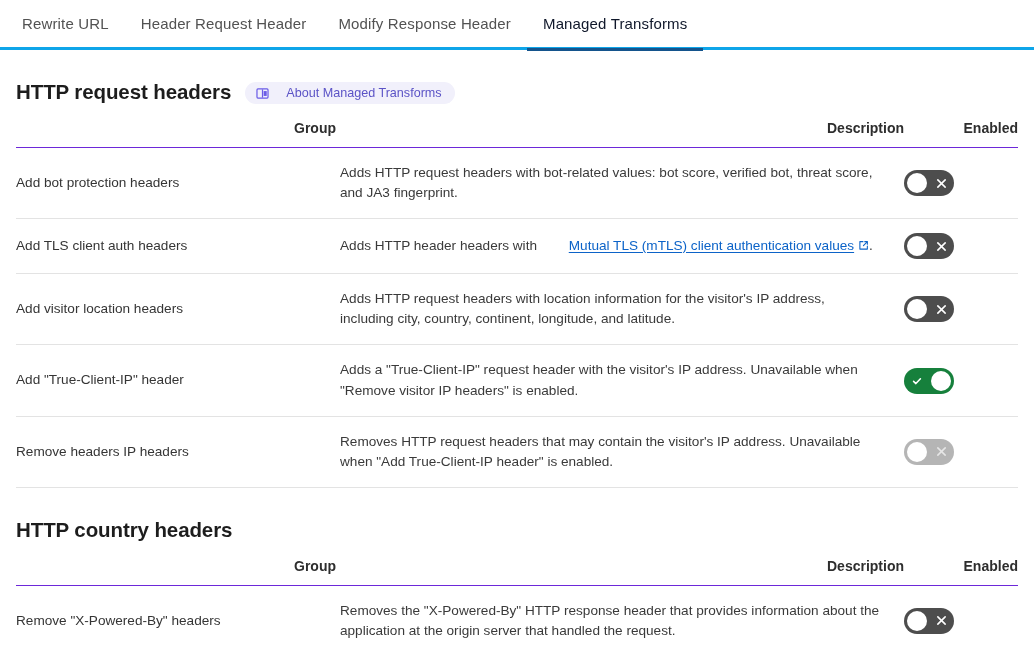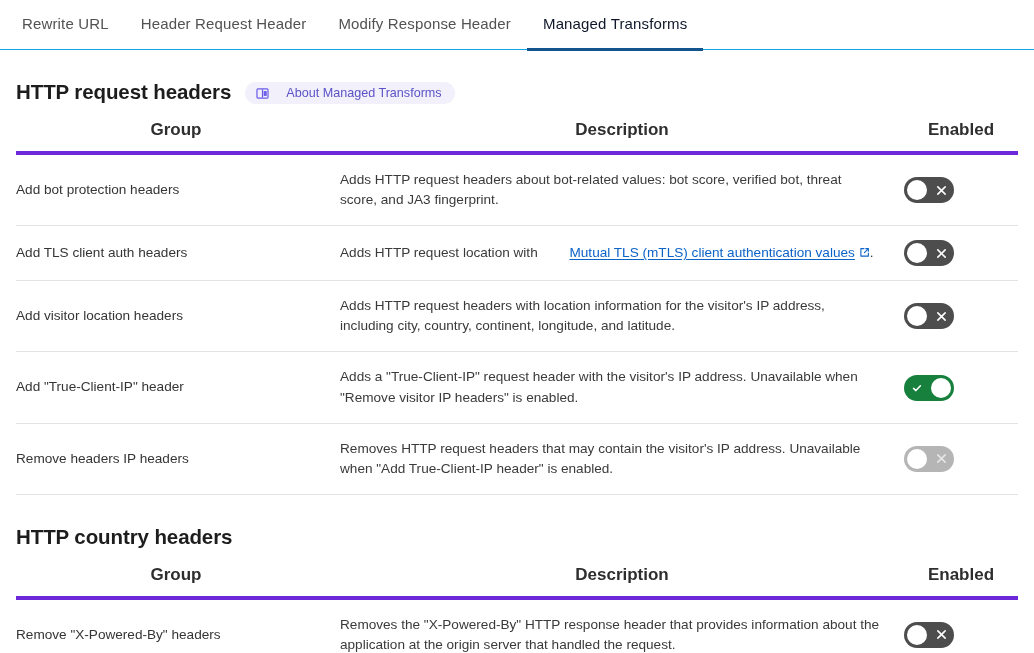--- a/index.html
+++ b/index.html
@@ -17,21 +17,21 @@
     -webkit-font-smoothing: antialiased;
   }
 
   
   .tabbar {
     position: relative;
     display: flex;
     align-items: flex-start;
     height: 50px;
     padding: 0;
-    border-bottom: 1px solid #0ea5e9;
+    border-bottom: 3px solid #0ea5e9;
   }
   .tab {
     position: relative;
     height: 50px;
     line-height: 48px;
     padding: 0 16px;
     font-size: 15px;
     color: #525252;
     cursor: pointer;
     white-space: nowrap;
@@ -83,26 +83,26 @@
   }
   .about-badge svg { display: block; }
 
   
   table {
     width: 100%;
     border-collapse: collapse;
     table-layout: fixed;
   }
   thead th {
-    text-align: center;
-    font-size: 17px;
+    text-align: right;
+    font-size: 14px;
     font-weight: bold;
     color: #2e2e2e;
     padding: 0 0 11px 0;
-    border-bottom: 4px solid #6d28d9;
+    border-bottom: 1px solid #6d28d9;
   }
   th.col-group   { width: 320px; padding-left: 0; }
   th.col-desc    { width: auto;  padding-left: 4px; }
   th.col-enabled { width: 114px; padding-left: 0; }
 
   tbody td {
     border-bottom: 1px solid #e3e3e3;
     vertical-align: middle;
     font-size: 13.6px;
     color: #353535;
@@ -195,38 +195,38 @@
       <tr>
         <th class="col-group">Group</th>
         <th class="col-desc">Description</th>
         <th class="col-enabled">Enabled</th>
       </tr>
     </thead>
     <tbody>
 
       <tr class="tall">
         <td class="cell-group">Add bot protection headers</td>
-        <td class="cell-desc">Adds HTTP request headers about bot-related values: bot score, verified bot, threat score, and JA3 fingerprint.</td>
+        <td class="cell-desc">Adds HTTP request headers with bot-related values: bot score, verified bot, threat score, and JA3 fingerprint.</td>
         <td class="cell-enabled">
           <div class="toggle">
             <span class="knob"></span>
             <span class="mark">
               <svg width="11" height="11" viewBox="0 0 12 12">
                 <line x1="2" y1="2" x2="10" y2="10" stroke="#ffffff" stroke-width="1.7" stroke-linecap="round"></line>
                 <line x1="10" y1="2" x2="2" y2="10" stroke="#ffffff" stroke-width="1.7" stroke-linecap="round"></line>
               </svg>
             </span>
           </div>
         </td>
       </tr>
 
       <tr>
         <td class="cell-group">Add TLS client auth headers</td>
         <td class="cell-desc">
-          <span>Adds HTTP request location with </span><a class="desc-link" href="#">Mutual TLS (mTLS) client authentication values</a><span class="ext-icon"><svg width="11" height="11" viewBox="0 0 14 14" fill="none">
+          <span>Adds HTTP header headers with </span><a class="desc-link" href="#">Mutual TLS (mTLS) client authentication values</a><span class="ext-icon"><svg width="11" height="11" viewBox="0 0 14 14" fill="none">
                 <path d="M6.3 2.1H2.4v9.5h9.5V7.8" stroke="#0c63c8" stroke-width="1.4" stroke-linecap="round" stroke-linejoin="round"></path>
                 <path d="M8.6 2.1h3.3v3.3" stroke="#0c63c8" stroke-width="1.4" stroke-linecap="round" stroke-linejoin="round"></path>
                 <path d="M11.6 2.4L6.9 7.1" stroke="#0c63c8" stroke-width="1.4" stroke-linecap="round"></path>
               </svg></span><span>.</span>
         </td>
         <td class="cell-enabled">
           <div class="toggle">
             <span class="knob"></span>
             <span class="mark">
               <svg width="11" height="11" viewBox="0 0 12 12">

